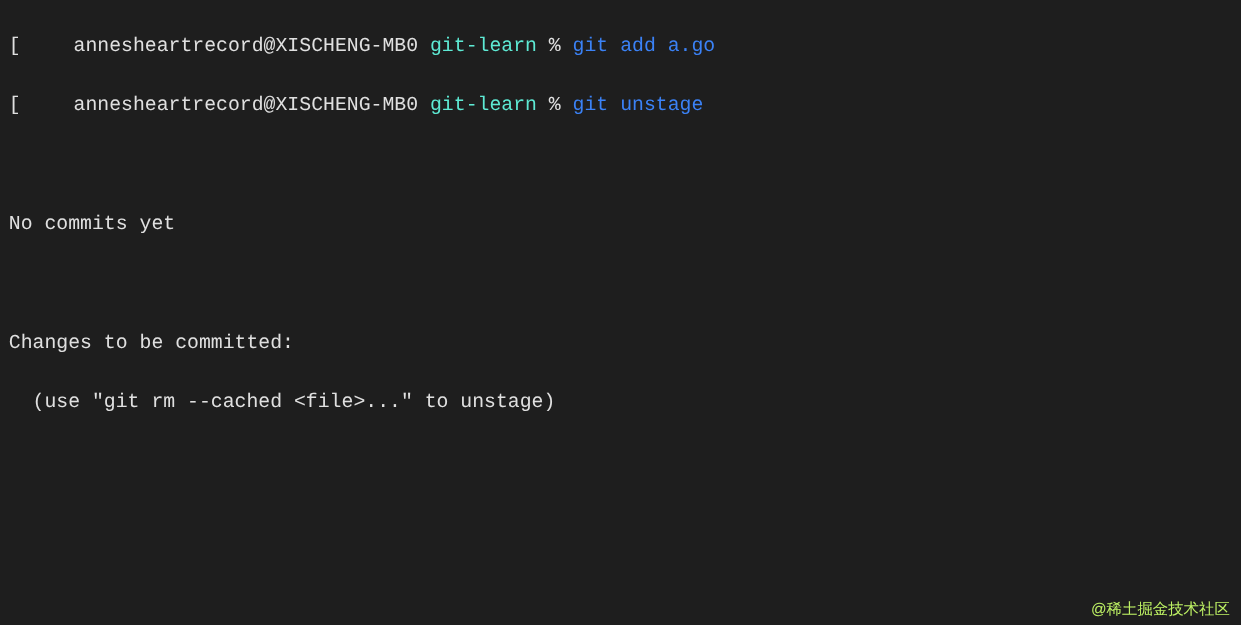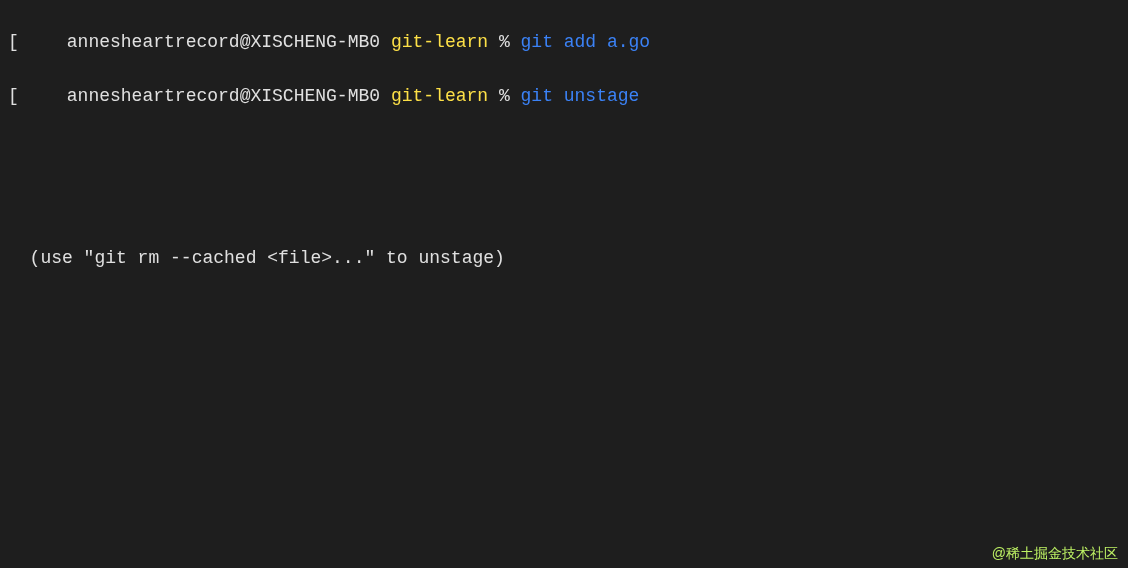--- a/index.html
+++ b/index.html
@@ -26,21 +26,21 @@
       display: block;
     }
     .prompt-prefix {
       color: #e0e0e0;
     }
     .prompt-user {
       color: #e0e0e0;
       margin-left: 48px;
     }
     .prompt-path {
-      color: #fde047;
+      color: #5eead4;
     }
     .prompt-symbol {
       color: #e0e0e0;
     }
     .cmd {
       color: #3b82f6;
     }
     .output {
       color: #e0e0e0;
     }
@@ -56,21 +56,23 @@
       font-family: Liberation Sans, sans-serif;
     }
   </style>
 </head>
 <body>
 
 <div class="terminal">
 <span class="line"><span class="prompt-prefix">[</span><span class="prompt-user">annesheartrecord@XISCHENG-MB0</span> <span class="prompt-path">git-learn</span> <span class="prompt-symbol">%</span> <span class="cmd">git add a.go</span></span>
 <span class="line"><span class="prompt-prefix">[</span><span class="prompt-user">annesheartrecord@XISCHENG-MB0</span> <span class="prompt-path">git-learn</span> <span class="prompt-symbol">%</span> <span class="cmd">git unstage</span></span>
 <span class="line"> </span>
+<span class="line output">No commits yet</span>
 <span class="line"> </span>
+<span class="line output">Changes to be committed:</span>
 <span class="line output">  (use "git rm --cached &lt;file&gt;..." to unstage)</span>
 <span class="line"> </span>
 
 
 
 
 
 
 
 

